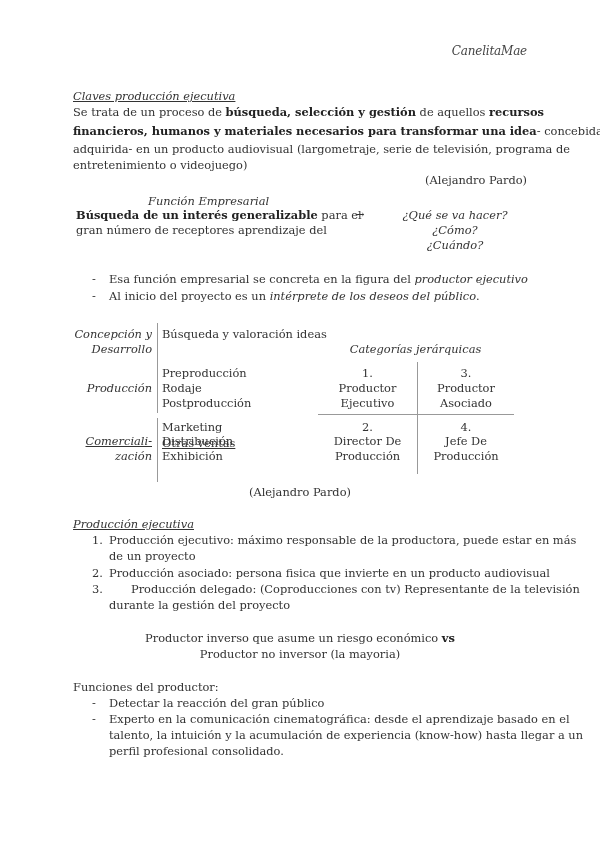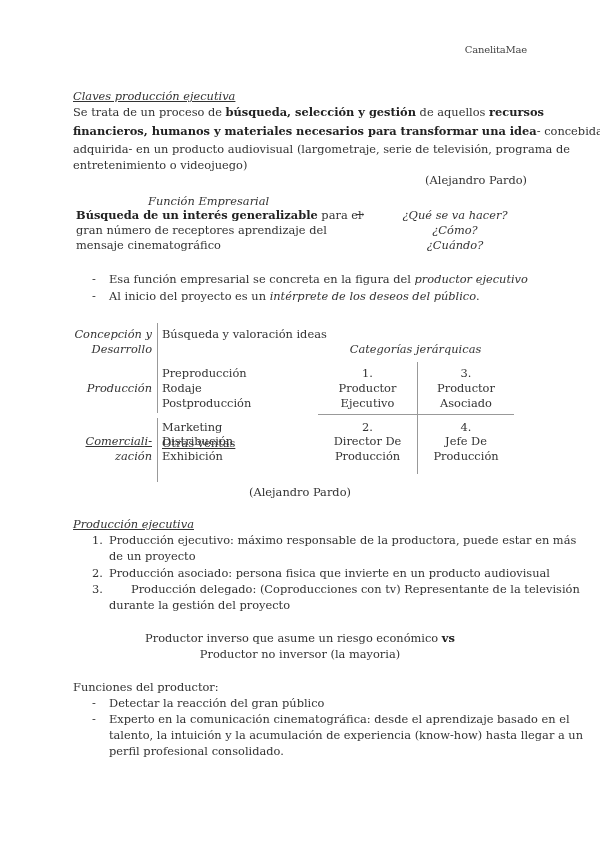--- a/index.html
+++ b/index.html
@@ -7,21 +7,21 @@
     width: 600px; height: 848px; position: relative; overflow: hidden;
     font-family: "DejaVu Serif", "Liberation Serif", serif;
     color: #333333;
   }
   .page { position: absolute; left: 0; top: 0; width: 600px; height: 848px; }
   .abs { position: absolute; white-space: nowrap; }
   .t { font-size: 11.4px; line-height: 15px; }
   .i { font-style: italic; }
   .b { font-weight: bold; color: #222; }
   .u { text-decoration: underline; text-align: center; }
-  .hdr { font-size: 10px; color: #444; letter-spacing: -0.2px; }
+  .hdr { font-size: 12px; font-style: italic; color: #444; letter-spacing: -0.2px; }
   .center { text-align: center; }
   .right { text-align: right; }
   .vline { position: absolute; width: 1px; background: #999; }
   .hline { position: absolute; height: 1px; background: #999; }
 </style>
 </head>
 <body>
 
 <div class="page">
 
@@ -37,21 +37,20 @@
   </div>
   <div class="abs t" style="left:73px; top:142px;">adquirida- en un producto audiovisual (largometraje, serie de televisión, programa de</div>
   <div class="abs t" style="left:73px; top:158px;">entretenimiento o videojuego)</div>
   <div class="abs t right" style="right:73px; top:173px;">(Alejandro Pardo)</div>
 
   <div class="abs t i" style="left:148px; top:194px;">Función Empresarial</div>
   <div class="abs t" style="left:76px; top:208px;">
     <span class="b">Búsqueda de un interés generalizable</span><span> para el</span>
   </div>
   <div class="abs t" style="left:76px; top:223px;">gran número de receptores aprendizaje del</div>
-  <div class="abs t" style="left:76px; top:238px;">mensaje cinematográfico</div>
   <div class="abs t" style="left:355px; top:207px;">→</div>
   <div class="abs t i center" style="left:395px; width:120px; top:208px;">¿Qué se va hacer?</div>
   <div class="abs t i center" style="left:395px; width:120px; top:223px;">¿Cómo?</div>
   <div class="abs t i center" style="left:395px; width:120px; top:238px;">¿Cuándo?</div>
 
   <div class="abs t" style="left:92px; top:272px;">-</div>
   <div class="abs t" style="left:109px; top:272px;">
     <span>Esa función empresarial se concreta en  la figura del </span><span class="i">productor ejecutivo</span><span></span>
   </div>
   <div class="abs t" style="left:92px; top:289px;">-</div>

